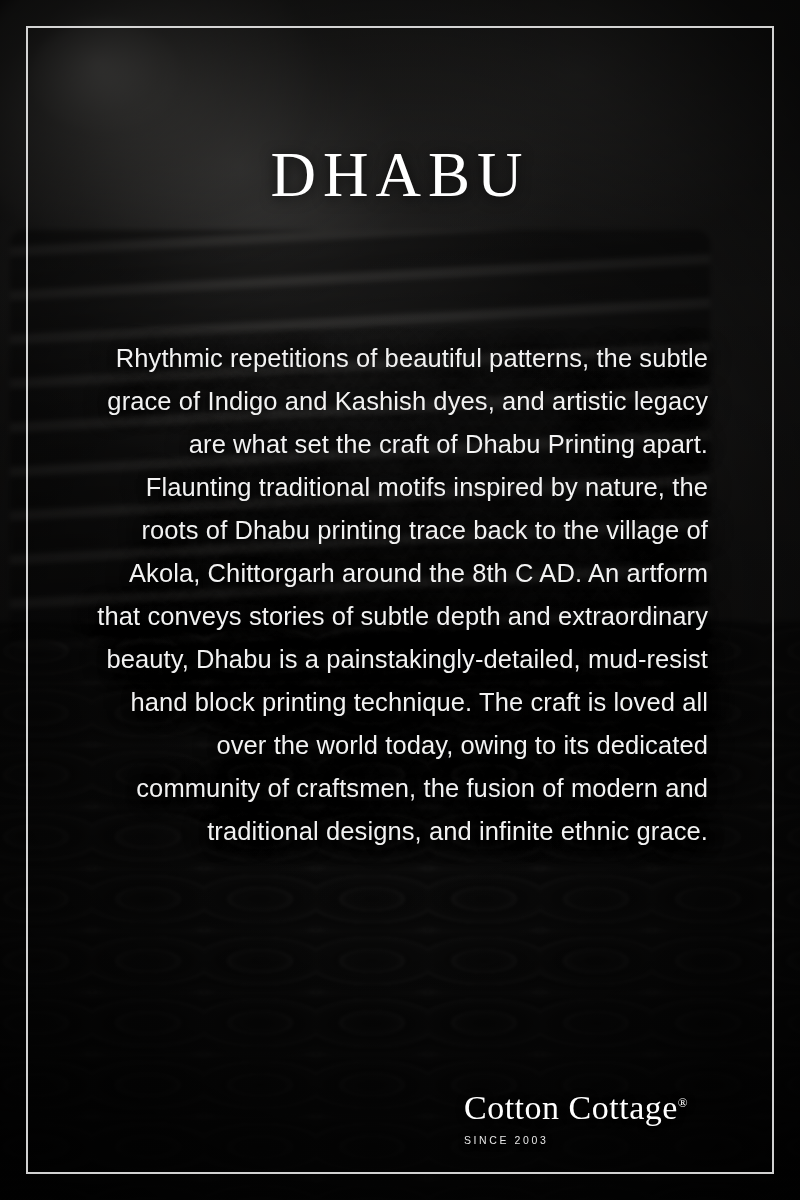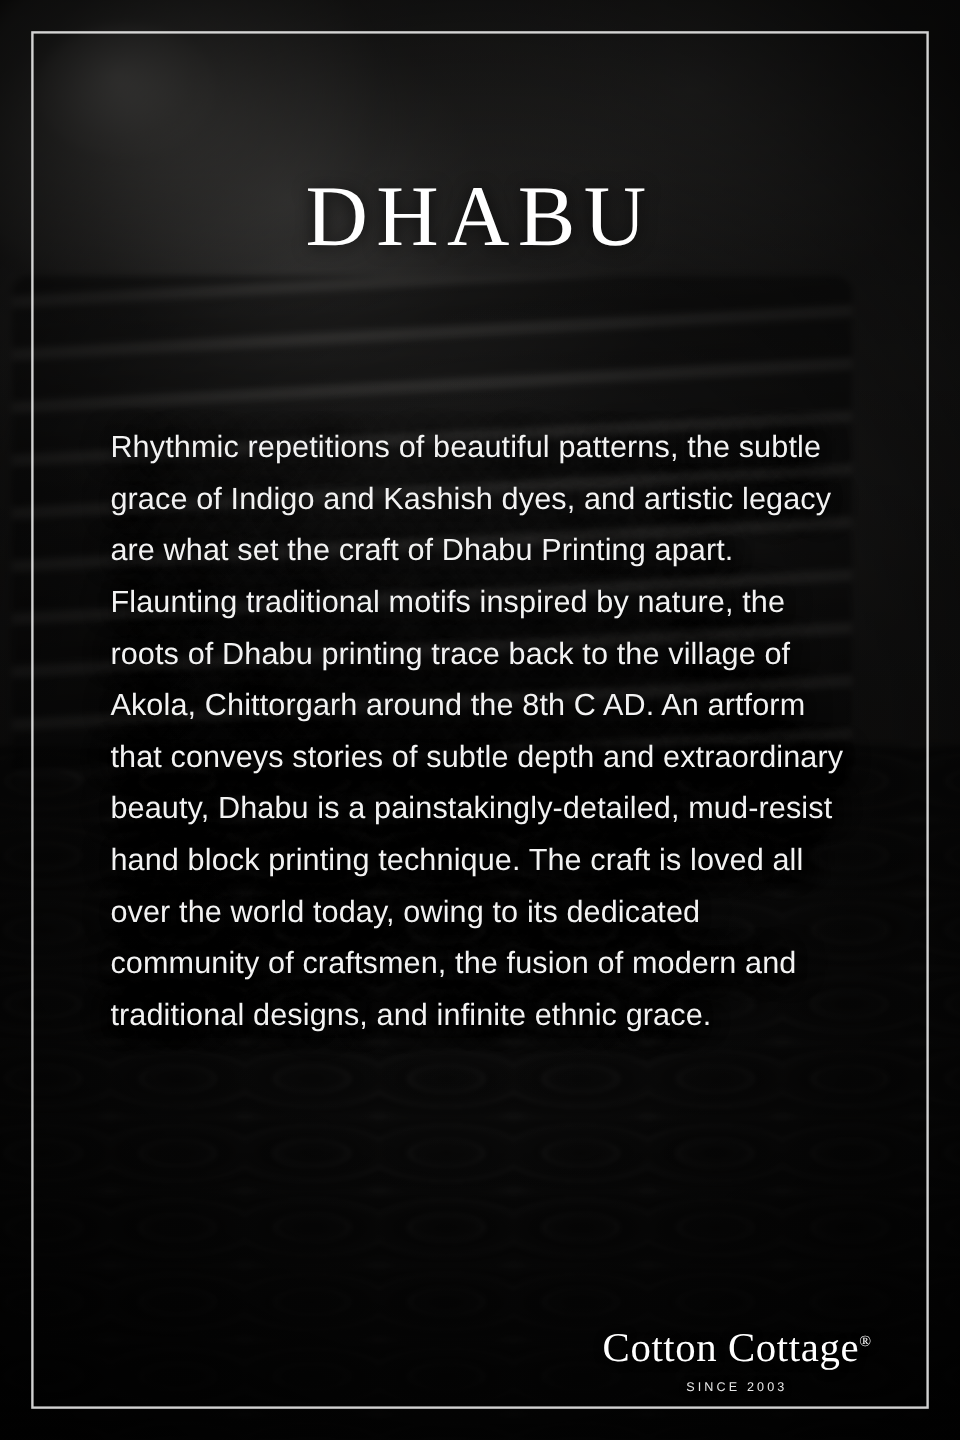--- a/index.html
+++ b/index.html
@@ -108,46 +108,45 @@
     right: 26px;
     bottom: 26px;
     display: flex;
     flex-direction: column;
     align-items: center;
   }
 
   .title {
     margin-top: 118px;
     font-family: "Liberation Serif", "DejaVu Serif", serif;
-    font-size: 72px;
+    font-size: 63px;
     line-height: 1;
     letter-spacing: 7px;
     color: #ffffff;
     text-align: center;
     text-shadow: 0 2px 14px rgba(0,0,0,0.75);
     font-weight: 400;
   }
 
   .body-copy {
     margin-top: 88px;
     width: 616px;
-    text-align: left;
+    text-align: right;
     color: #f2f2f2;
     font-size: 25.5px;
     line-height: 43px;
     font-weight: 400;
     text-shadow: 0 1px 10px rgba(0,0,0,0.85), 0 0 24px rgba(0,0,0,0.6);
     letter-spacing: 0.1px;
   }
 
   .brand {
     position: absolute;
     right: 10px;
-    bottom: 12px;
-    text-align: center;
+    bottom: 28px;
     width: 300px;
   }
   .brand-name {
     font-family: "Liberation Serif", "DejaVu Serif", serif;
     font-size: 34px;
     color: #ffffff;
     letter-spacing: 0.5px;
     text-shadow: 0 1px 8px rgba(0,0,0,0.8);
     white-space: nowrap;
   }

